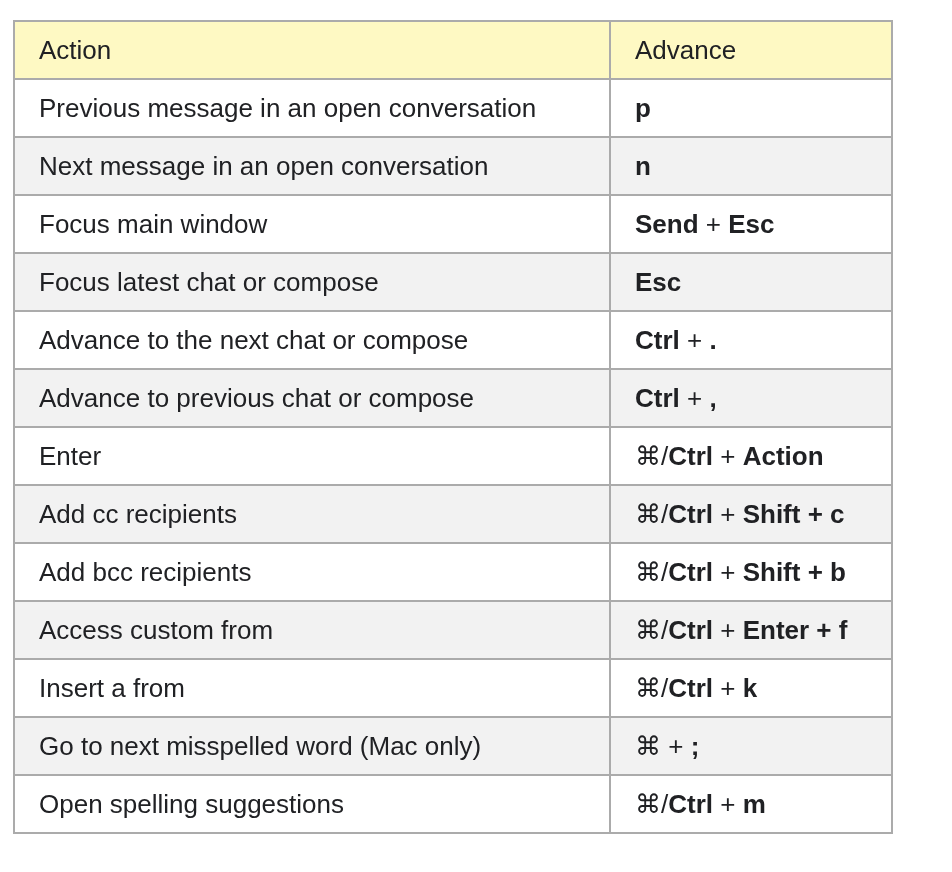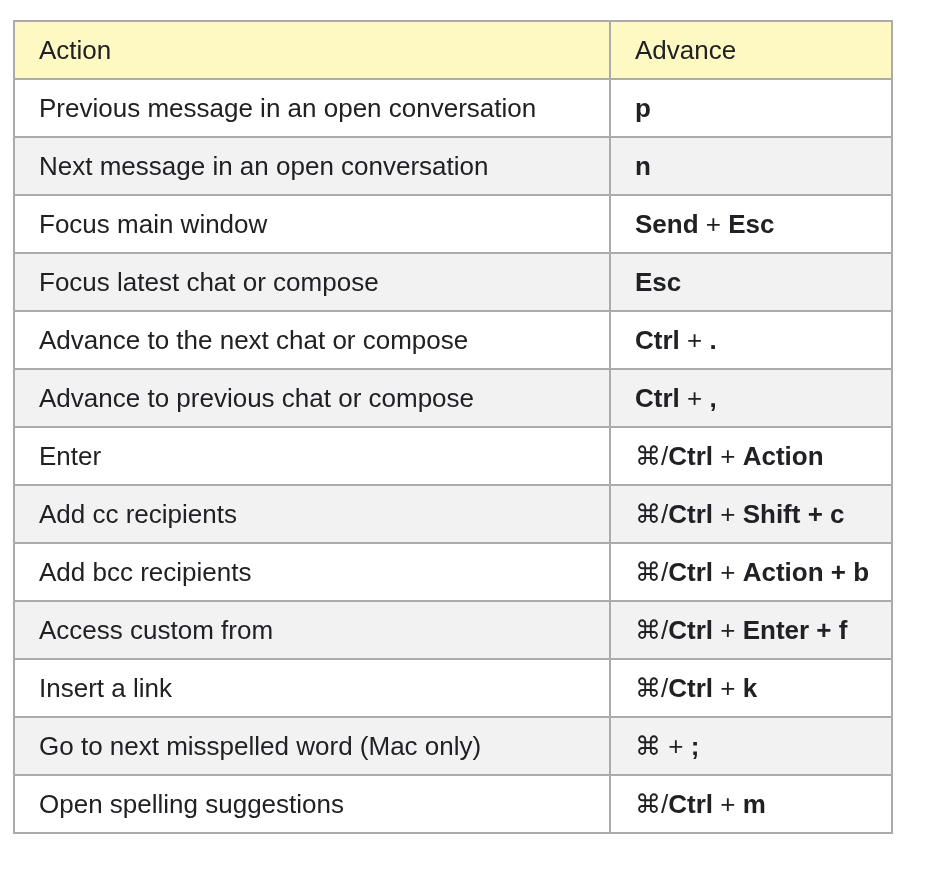--- a/index.html
+++ b/index.html
@@ -59,28 +59,28 @@
       <tr>
         <td class="c1">Enter</td>
         <td><span class="seg-reg" style="white-space: pre;">⌘/</span><span class="seg-bold" style="white-space: pre;">Ctrl</span><span class="seg-reg" style="white-space: pre;"> + </span><span class="seg-bold" style="white-space: pre;">Action</span></td>
       </tr>
       <tr>
         <td class="c1">Add cc recipients</td>
         <td><span class="seg-reg" style="white-space: pre;">⌘/</span><span class="seg-bold" style="white-space: pre;">Ctrl</span><span class="seg-reg" style="white-space: pre;"> + </span><span class="seg-bold" style="white-space: pre;">Shift + c</span></td>
       </tr>
       <tr>
         <td class="c1">Add bcc recipients</td>
-        <td><span class="seg-reg" style="white-space: pre;">⌘/</span><span class="seg-bold" style="white-space: pre;">Ctrl</span><span class="seg-reg" style="white-space: pre;"> + </span><span class="seg-bold" style="white-space: pre;">Action + b</span></td>
+        <td><span class="seg-reg" style="white-space: pre;">⌘/</span><span class="seg-bold" style="white-space: pre;">Ctrl</span><span class="seg-reg" style="white-space: pre;"> + </span><span class="seg-bold" style="white-space: pre;">Shift + b</span></td>
       </tr>
       <tr>
         <td class="c1">Access custom from</td>
         <td><span class="seg-reg" style="white-space: pre;">⌘/</span><span class="seg-bold" style="white-space: pre;">Ctrl</span><span class="seg-reg" style="white-space: pre;"> + </span><span class="seg-bold" style="white-space: pre;">Enter + f</span></td>
       </tr>
       <tr>
-        <td class="c1">Insert a link</td>
+        <td class="c1">Insert a from</td>
         <td><span class="seg-reg" style="white-space: pre;">⌘/</span><span class="seg-bold" style="white-space: pre;">Ctrl</span><span class="seg-reg" style="white-space: pre;"> + </span><span class="seg-bold" style="white-space: pre;">k</span></td>
       </tr>
       <tr>
         <td class="c1">Go to next misspelled word (Mac only)</td>
         <td><span class="seg-reg" style="white-space: pre;">⌘</span><span class="seg-reg" style="white-space: pre;"> + </span><span class="seg-bold" style="white-space: pre;">;</span></td>
       </tr>
       <tr>
         <td class="c1">Open spelling suggestions</td>
         <td><span class="seg-reg" style="white-space: pre;">⌘/</span><span class="seg-bold" style="white-space: pre;">Ctrl</span><span class="seg-reg" style="white-space: pre;"> + </span><span class="seg-bold" style="white-space: pre;">m</span></td>
       </tr>

